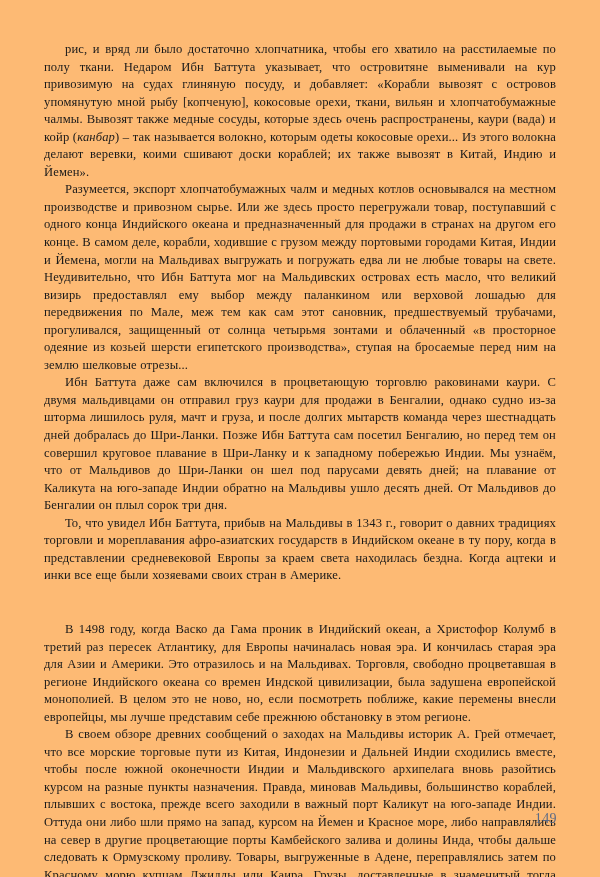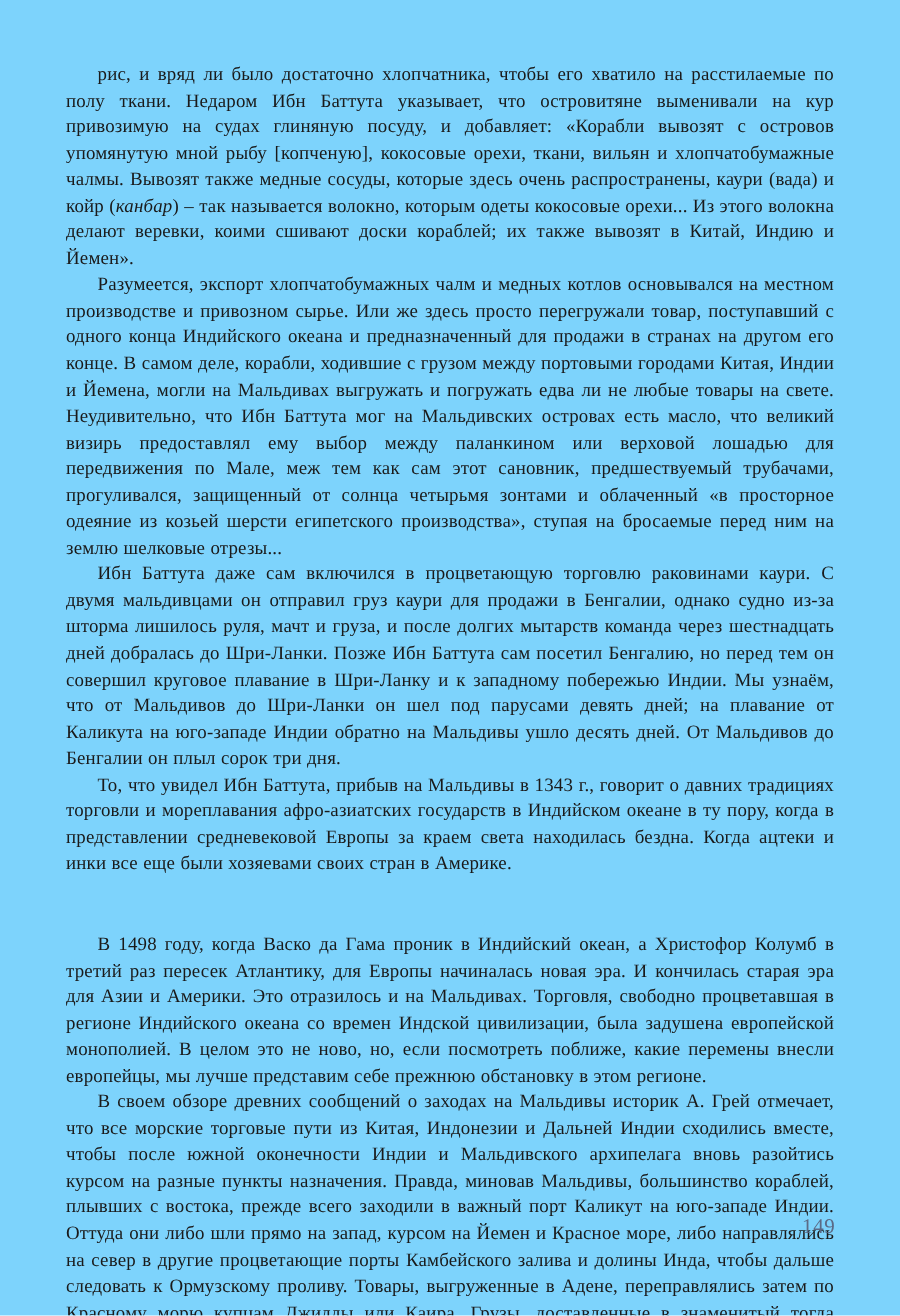--- a/index.html
+++ b/index.html
@@ -6,21 +6,21 @@
   html, body {
     margin: 0;
     padding: 0;
     background: #ffffff;
   }
   .page {
     position: relative;
     width: 600px;
     height: 877px;
     margin: 0 auto;
-    background: #7dd3fc;
+    background: #fdba74;
     overflow: hidden;
     font-family: "Liberation Serif", "DejaVu Serif", serif;
     color: #1a1a1a;
   }
   .text-column {
     position: absolute;
     left: 44px;
     top: 41px;
     width: 512px;
   }

